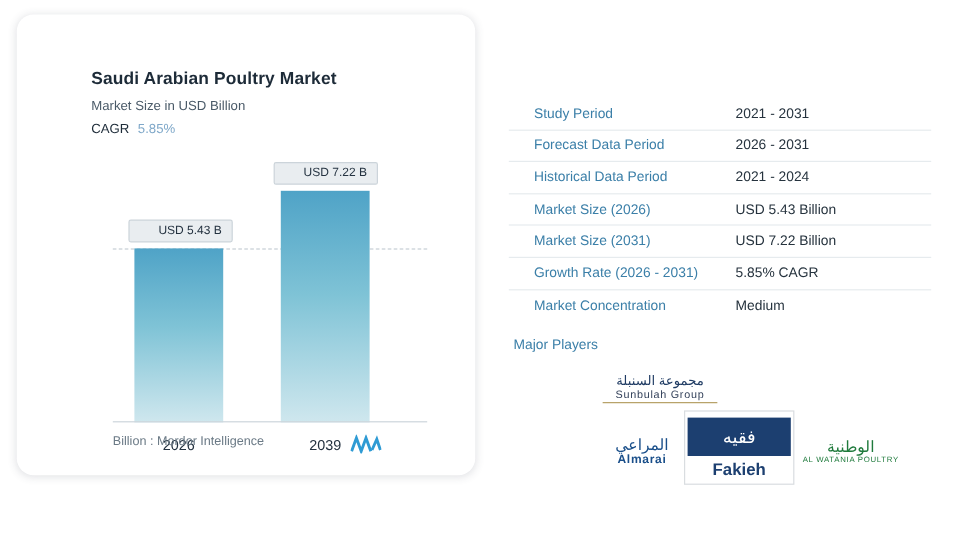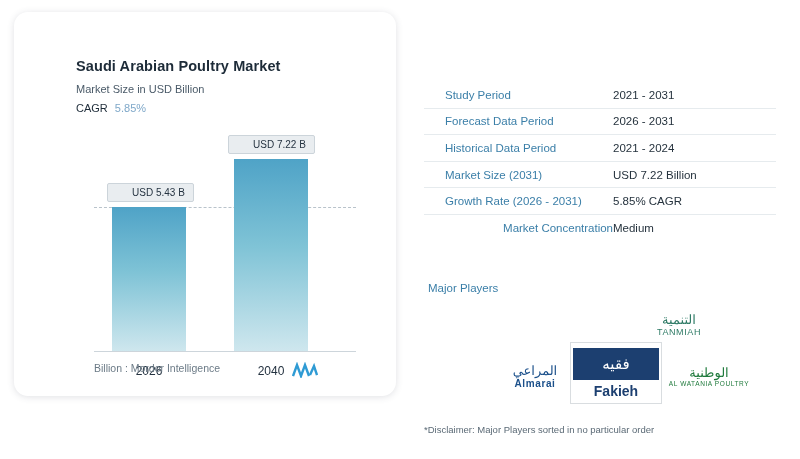--- a/index.html
+++ b/index.html
@@ -124,21 +124,21 @@
     position: absolute;
     left: 424px; top: 82px;
     width: 360px;
   }
   .ov-row {
     display: flex;
     align-items: center;
     height: 26.6px;
     border-bottom: 1px solid #e6ebee;
   }
-  .ov-row:last-child { border-bottom: none; text-align: right; }
+  .ov-row:last-child { border-bottom: none; }
   .ov-key {
     width: 172px;
     font-size: 11.5px;
     color: #3b7fa8;
     padding-left: 4px;
     margin-left: 17px;
   }
   .ov-val {
     font-size: 11.5px;
     color: #26333e;
@@ -205,21 +205,21 @@
       <div class="dashed-line" style="top: 77px;"></div>
 
       <div class="bar b1" style="height: 145px;"></div>
       <div class="bar b2" style="height: 193px;"></div>
 
       <div class="bar-label l1" style="bottom: 150px;">USD 5.43 B</div>
       <div class="bar-label l2" style="bottom: 198px;">USD 7.22 B</div>
 
       <div class="axis-line"></div>
       <div class="x-tick t1">2026</div>
-      <div class="x-tick t2">2040</div>
+      <div class="x-tick t2">2039</div>
     </div>
 
     <div class="source">Billion :  Mordor Intelligence</div>
 
     <svg class="mordor-mark" viewBox="0 0 26 16">
       <path d="M1 14 L5 3 L9 14 L13 3 L17 14" fill="none" stroke="#2f9bd4" stroke-width="2.4"></path>
       <path d="M18 13 L22 4 L25 13" fill="none" stroke="#2f9bd4" stroke-width="2.4"></path>
     </svg>
   </div>
 
@@ -231,57 +231,63 @@
     </div>
     <div class="ov-row">
       <div class="ov-key">Forecast Data Period</div>
       <div class="ov-val">2026 - 2031</div>
     </div>
     <div class="ov-row">
       <div class="ov-key">Historical Data Period</div>
       <div class="ov-val">2021 - 2024</div>
     </div>
     <div class="ov-row">
+      <div class="ov-key">Market Size (2026)</div>
+      <div class="ov-val">USD 5.43 Billion</div>
+    </div>
+    <div class="ov-row">
       <div class="ov-key">Market Size (2031)</div>
       <div class="ov-val">USD 7.22 Billion</div>
     </div>
     <div class="ov-row">
       <div class="ov-key">Growth Rate (2026 - 2031)</div>
       <div class="ov-val">5.85% CAGR</div>
     </div>
     <div class="ov-row">
       <div class="ov-key">Market Concentration</div>
       <div class="ov-val">Medium</div>
     </div>
   </div>
 
   <div class="players-label">Major Players</div>
 
   <div class="logos">
 
-
-    <div class="logo logo-tanmiah">
-      <div class="ar-text" style="color:#2f7b66;font-size:13px;">التنمية</div>
-      <div class="latin-text" style="color:#2f7b66;">TANMIAH</div>
-    </div>
+    <div class="logo logo-sunbulah">
+      <div class="ar-text">مجموعة السنبلة</div>
+      <div class="latin-text">Sunbulah Group</div>
+      <svg width="96" height="3">
+        <line x1="0" y1="1.5" x2="96" y2="1.5" stroke="#b8a36a" stroke-width="1"></line>
+      </svg>
+    </div>
+
 
     <div class="logo logo-almarai">
       <div class="ar-text" style="color:#1a4f8a;font-size:13px;">المراعي</div>
       <div class="latin-text" style="color:#1a4f8a;font-size:10px;font-weight:bold;">Almarai</div>
     </div>
 
     <div class="logo logo-fakieh">
       <div style="background:#1c3f70;color:#ffffff;width:86px;height:32px;display:flex;align-items:center;justify-content:center;">
         <span class="ar-text" style="color:#ffffff;font-size:15px;">فقيه</span>
       </div>
       <div style="color:#1c3f70;font-size:14px;font-weight:bold;margin-top:3px;">Fakieh</div>
     </div>
 
     <div class="logo logo-watania">
       <div class="ar-text" style="color:#1f7a3c;font-size:13px;">الوطنية</div>
       <div class="latin-text" style="color:#1f7a3c;font-size:6.5px;">AL WATANIA POULTRY</div>
     </div>
 
   </div>
 
-  <div class="disclaimer">*Disclaimer: Major Players sorted in no particular order</div>
 
 </div>
 
 </body></html>

